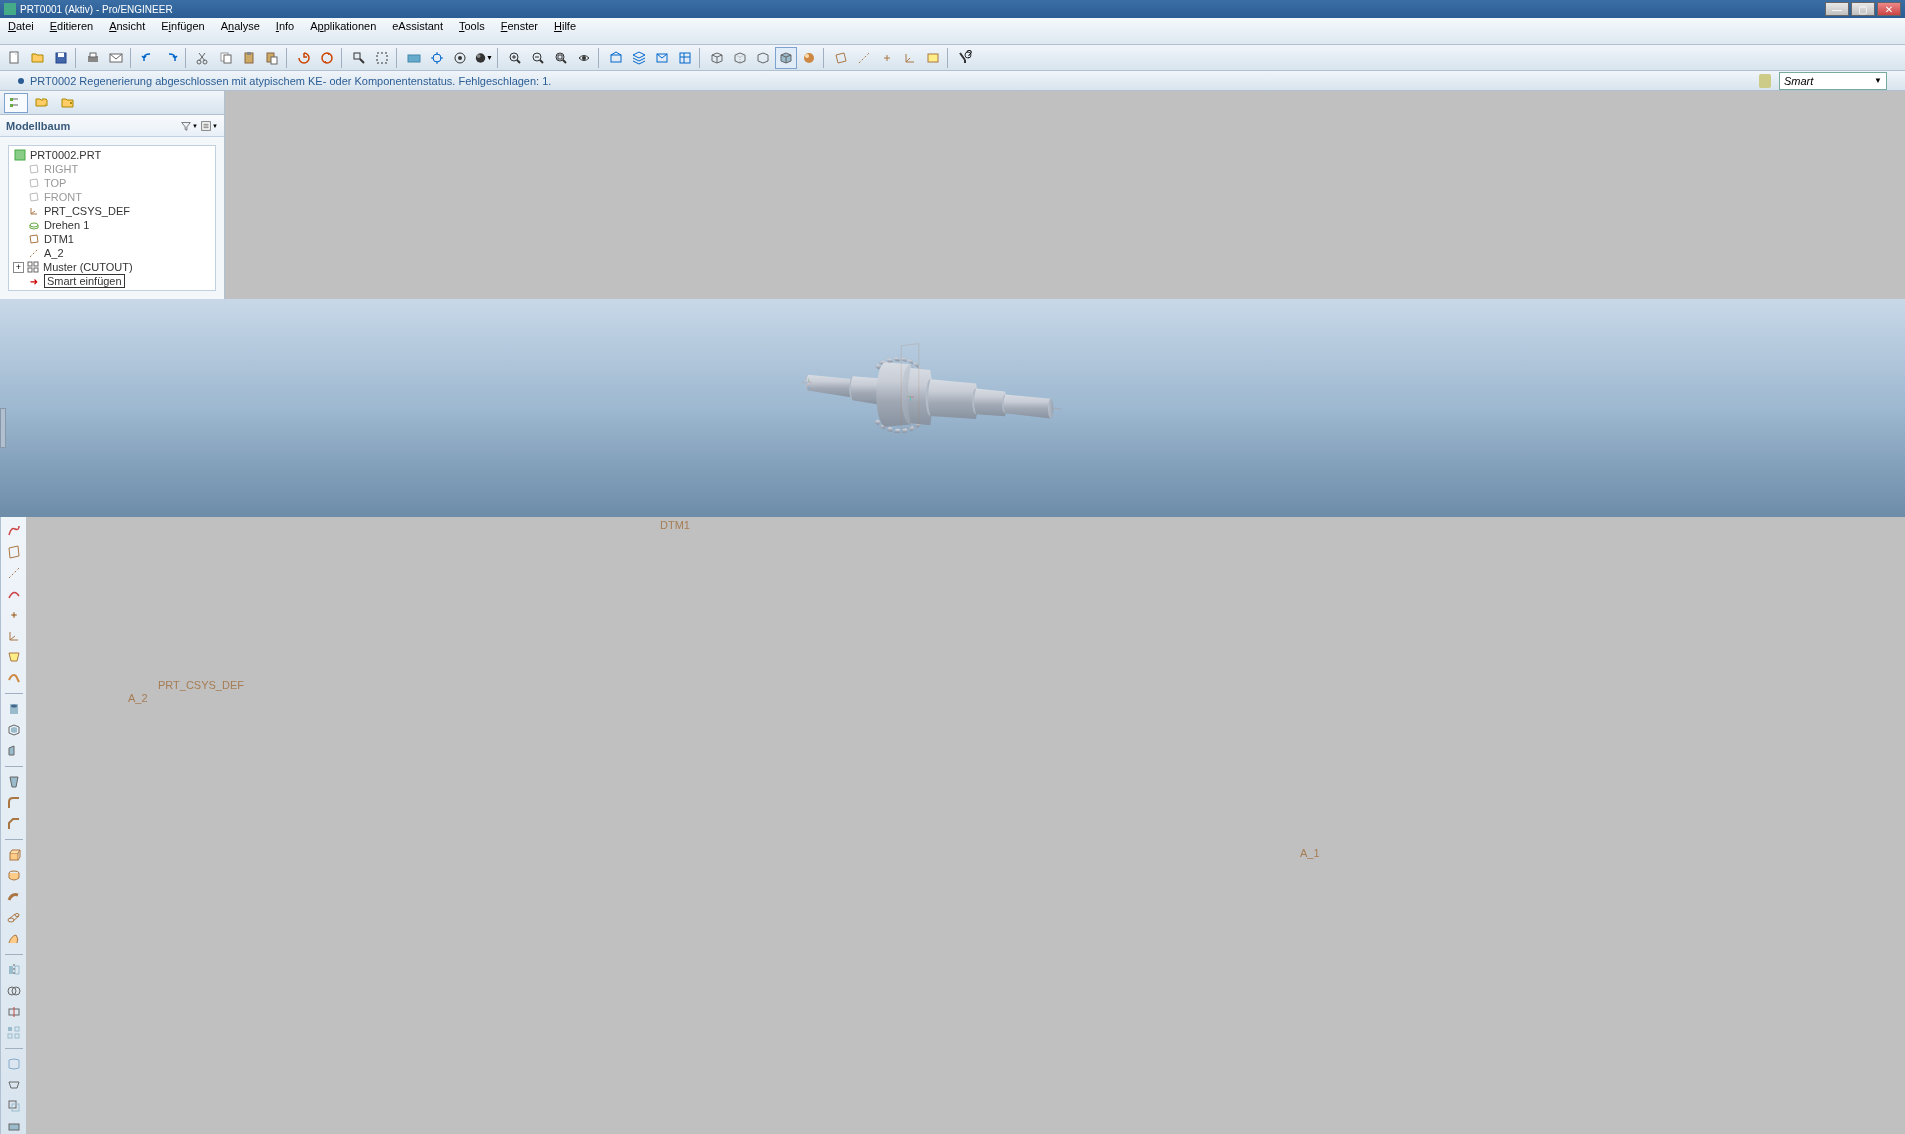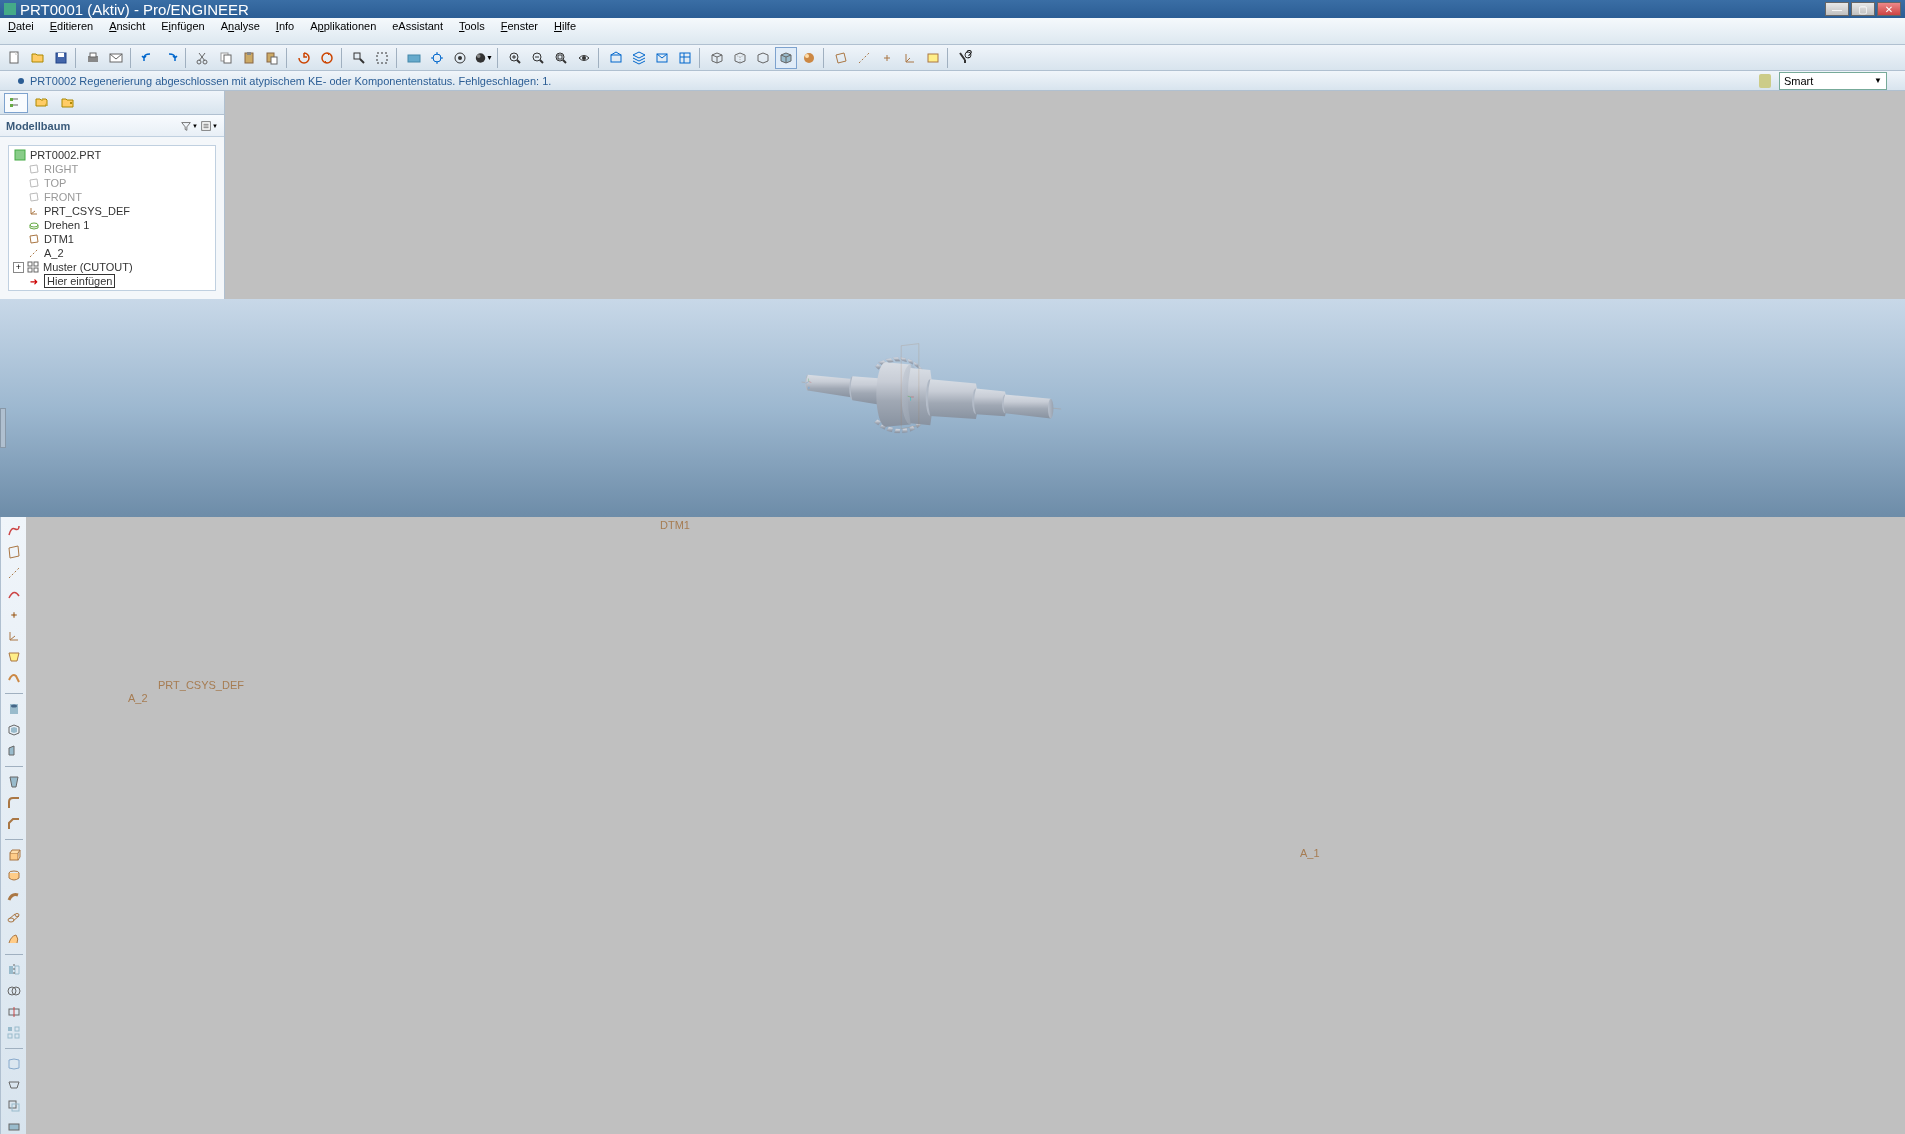--- a/index.html
+++ b/index.html
@@ -1,34 +1,34 @@
 <!DOCTYPE html>
 <html><head>
 <meta charset="utf-8">
 <style>
 * { margin: 0; padding: 0; box-sizing: border-box; font-family: Tahoma, Arial, sans-serif; font-size: 11px; }
 body { width: 1905px; height: 1134px; overflow: hidden; background: #c0c0c0; }
 .titlebar { height: 18px; background: linear-gradient(to bottom, #3a6ea5, #2b5d94); color: white; display: flex; align-items: center; padding: 0 4px; }
 .titlebar-icon { width: 12px; height: 12px; background: #4a8; margin-right: 4px; }
-.titlebar-text { flex: 1; font-size: 15px; }
+.titlebar-text { flex: 1; font-size: 10px; }
 .window-controls { display: flex; gap: 2px; }
 .window-btn { width: 24px; height: 14px; background: linear-gradient(to bottom, #e8e8e8, #c0c0c0); border: 1px solid #666; display: flex; align-items: center; justify-content: center; font-size: 10px; cursor: pointer; }
 .window-btn.close { background: linear-gradient(to bottom, #e88, #c44); color: white; }
 .menubar { height: 27px; background: linear-gradient(to bottom, #f5f9fc, #dde8f0); display: flex; align-items: flex-start; padding: 0 0; border-bottom: 1px solid #b0c0d0; }
 .menu-item { padding: 2px 8px; cursor: pointer; }
 .menu-item .ul { text-decoration: underline; }
 .toolbar { height: 26px; background: linear-gradient(to bottom, #f0f5fa, #d8e4ee); display: flex; align-items: center; padding: 0 4px; border-bottom: 1px solid #b0c0d0; gap: 1px; }
 .tool-btn { width: 22px; height: 22px; display: flex; align-items: center; justify-content: center; border: 1px solid transparent; cursor: pointer; }
 .tool-sep { width: 4px; height: 20px; border-left: 1px solid #a0b0c0; margin: 0 2px; }
 .statusbar { height: 20px; background: linear-gradient(to bottom, #f0f5fa, #d8e4ee); display: flex; align-items: center; padding: 0 18px; border-bottom: 1px solid #b0c0d0; }
 .status-bullet { width: 6px; height: 6px; background: #2b5d94; border-radius: 50%; margin-right: 6px; }
 .status-text { flex: 1; color: #2b5d94; }
 .status-right { display: flex; align-items: center; gap: 8px; }
 .status-pin { width: 12px; height: 14px; background: #cc8; border-radius: 2px; }
-.smart-select { width: 108px; height: 18px; border: 1px solid #7a9; background: white; display: flex; align-items: center; padding: 0 4px; }
+.smart-select { width: 108px; height: 18px; border: 1px solid #7a9; background: white; display: flex; align-items: center; padding: 0 4px; font-style: italic; }
 .smart-select .arrow { margin-left: auto; font-size: 8px; }
 .main-area { display: flex; height: calc(1134px - 18px - 20px - 26px - 20px); flex-direction: column; }
 .left-panel { width: 225px; background: #f4f7fa; border-right: 1px solid #b0c0d0; display: flex; flex-direction: column; }
 .panel-tabs { height: 24px; background: linear-gradient(to bottom, #f0f5fa, #d8e4ee); display: flex; align-items: center; padding: 0 4px; gap: 2px; border-bottom: 1px solid #b0c0d0; }
 .panel-tab-btn { width: 24px; height: 20px; display: flex; align-items: center; justify-content: center; border: 1px solid transparent; cursor: pointer; }
 .panel-tab-btn.active { border: 1px solid #7da2ce; background: #f8fbfe; }
 .panel-header { height: 22px; background: linear-gradient(to bottom, #f8fbfe, #e8eff6); display: flex; align-items: center; padding: 0 6px; border-bottom: 1px solid #c0d0e0; }
 .panel-header-text { flex: 1; color: #3a5a7a; font-weight: bold; }
 .panel-header-btn { width: 18px; height: 18px; display: flex; align-items: center; justify-content: center; cursor: pointer; margin-left: 2px; }
 .tree { flex: 1; background: white; margin: 8px; border: 1px solid #c0d0e0; padding: 2px; overflow: auto; }
@@ -441,21 +441,21 @@
               <rect x="7" y="1" width="4" height="4" fill="none" stroke="#666"></rect>
               <rect x="1" y="7" width="4" height="4" fill="none" stroke="#666"></rect>
               <rect x="7" y="7" width="4" height="4" fill="none" stroke="#666"></rect>
             </svg>
           </span>
         <span class="tree-text">Muster (CUTOUT)</span>
       </div>
       <div class="tree-item">
         <span class="tree-indent" style="width:14px"></span>
         <span class="tree-icon" style="color:#c00">➜</span>
-        <span class="tree-text boxed">Hier einfügen</span>
+        <span class="tree-text boxed">Smart einfügen</span>
       </div>
     </div>
   </div>
 
   <div class="viewport">
     <div class="viewport-handle"></div>
 
     <svg width="100%" height="100%" viewBox="0 0 1654 1050" style="position:absolute;top:0;left:0">
       <defs>
         <linearGradient id="cyl1" x1="0" y1="0" x2="0" y2="1">

